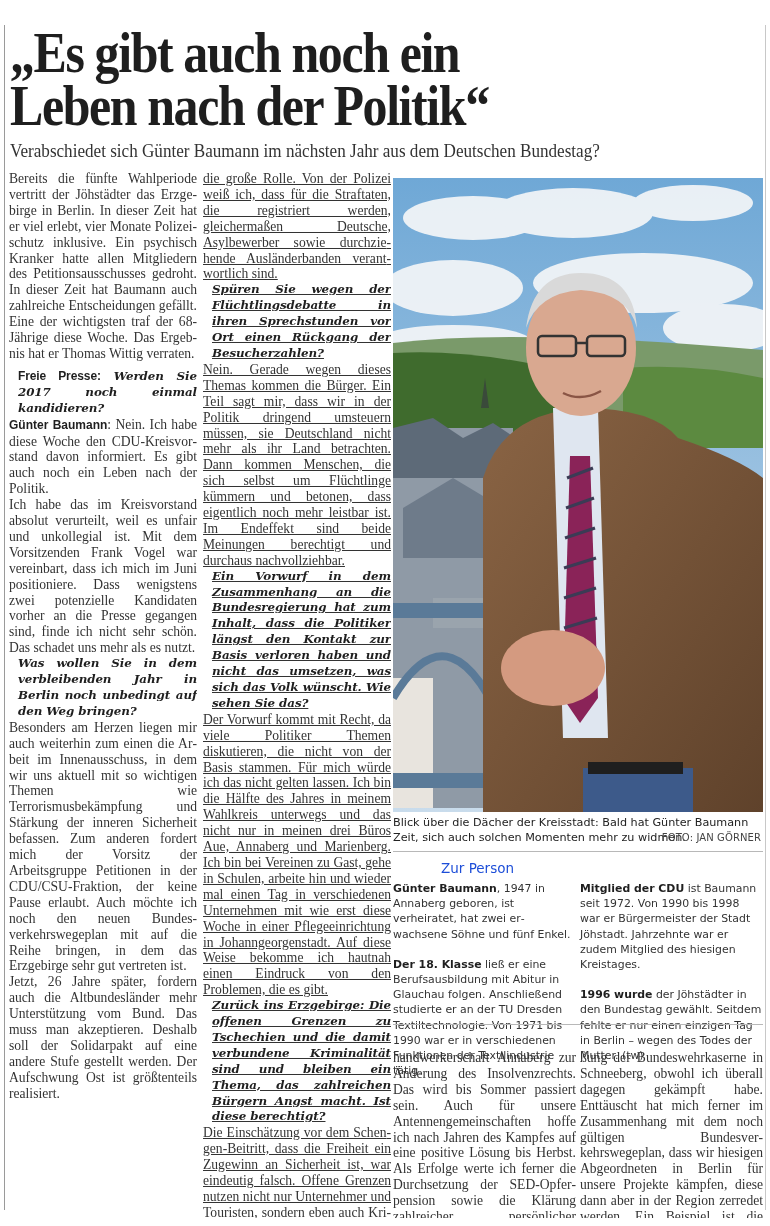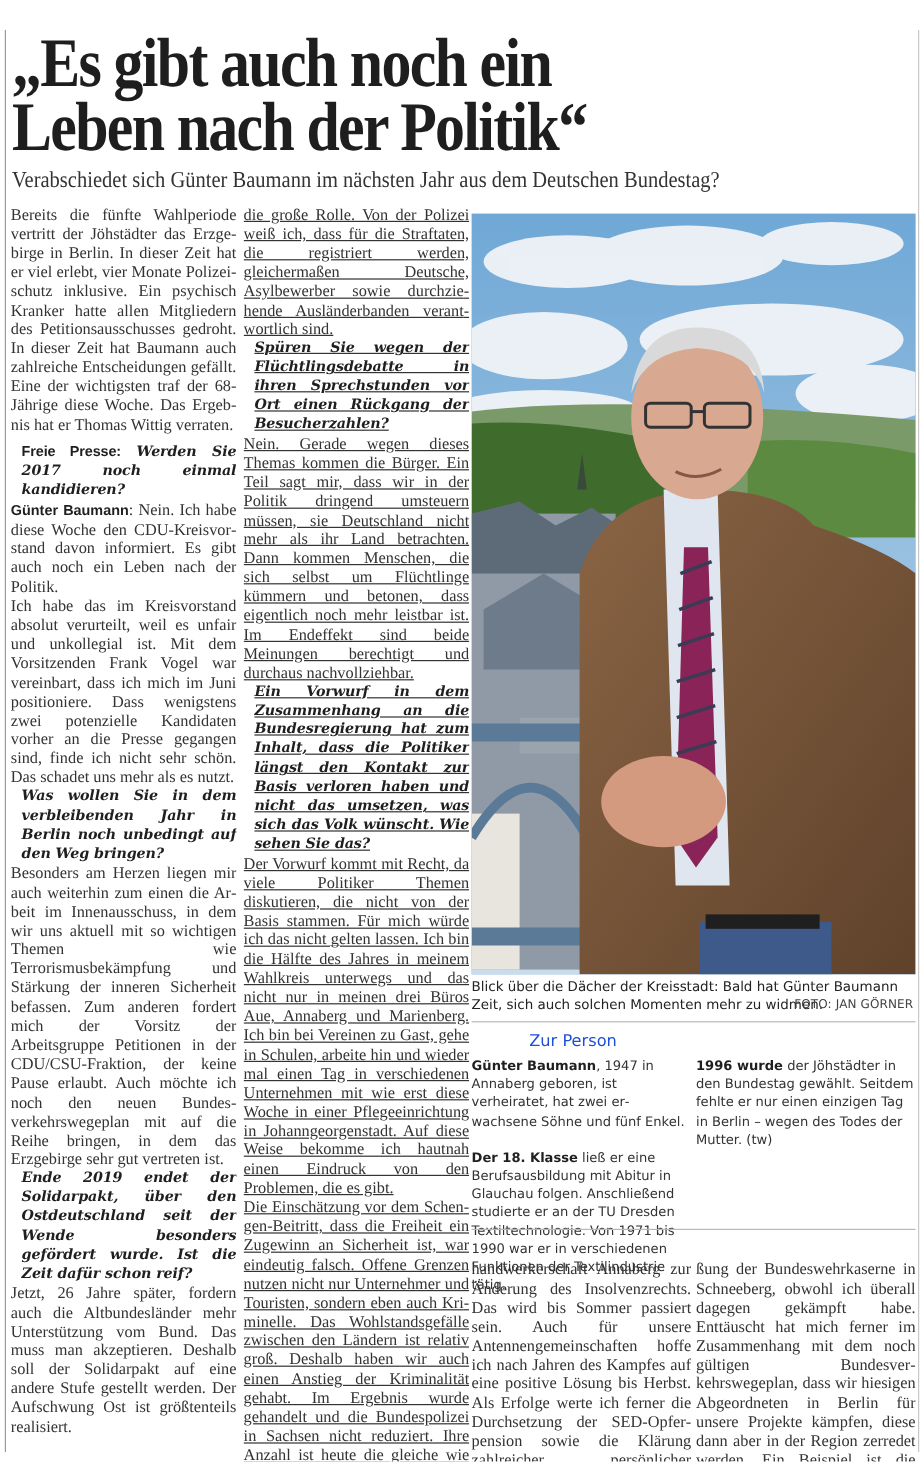--- a/index.html
+++ b/index.html
@@ -78,31 +78,31 @@
   <p class="q" style="padding-left:9px">
     <span class="lead-bold">Freie Presse:</span>
     <span>Werden Sie 2017 noch einmal kandidieren?</span>
   </p>
   <p>
     <span class="lead-bold">Günter Baumann</span><span>: Nein. Ich habe diese Woche den CDU-Kreisvor­stand davon informiert. Es gibt auch noch ein Leben nach der Politik.</span>
   </p>
   <p>Ich habe das im Kreisvorstand abso­lut verurteilt, weil es unfair und un­kollegial ist. Mit dem Vorsitzenden Frank Vogel war vereinbart, dass ich mich im Juni positioniere. Dass we­nigstens zwei potenzielle Kandida­ten vorher an die Presse gegangen sind, finde ich nicht sehr schön. Das schadet uns mehr als es nutzt.</p>
   <p class="q">Was wollen Sie in dem verblei­benden Jahr in Berlin noch unbe­dingt auf den Weg bringen?</p>
   <p>Besonders am Herzen liegen mir auch weiterhin zum einen die Ar­beit im Innenausschuss, in dem wir uns aktuell mit so wichtigen The­men wie Terrorismusbekämpfung und Stärkung der inneren Sicher­heit befassen. Zum anderen fordert mich der Vorsitz der Arbeitsgruppe Petitionen in der CDU/CSU-Frakti­on, der keine Pause erlaubt. Auch möchte ich noch den neuen Bundes­verkehrswegeplan mit auf die Reihe bringen, in dem das Erzgebirge sehr gut vertreten ist.</p>
-  <p class="q">Ende 2019 endet der Solidarpakt, über den Ostdeutschland seit der Wende besonders gefördert wur­de. Ist die Zeit dafür schon reif?</p>
   <p>Jetzt, 26 Jahre später, fordern auch die Altbundesländer mehr Unter­stützung vom Bund. Das muss man akzeptieren. Deshalb soll der Soli­darpakt auf eine andere Stufe ge­stellt werden. Der Aufschwung Ost ist größtenteils realisiert.</p>
 
 </div>
 
 <div class="col col2" style="max-height: 1047px; overflow: hidden; text-decoration: underline;">
   <p>die große Rolle. Von der Polizei weiß ich, dass für die Straftaten, die regist­riert werden, gleichermaßen Deut­sche, Asylbewerber sowie durchzie­hende Ausländerbanden verant­wortlich sind.</p>
   <p class="q">Spüren Sie wegen der Flücht­lingsdebatte in ihren Sprechstun­den vor Ort einen Rückgang der Besucherzahlen?</p>
   <p>Nein. Gerade wegen dieses Themas kommen die Bürger. Ein Teil sagt mir, dass wir in der Politik dringend umsteuern müssen, sie Deutschland nicht mehr als ihr Land betrachten. Dann kommen Menschen, die sich selbst um Flüchtlinge kümmern und betonen, dass eigentlich noch mehr leistbar ist. Im Endeffekt sind beide Meinungen berechtigt und durchaus nachvollziehbar.</p>
   <p class="q">Ein Vorwurf in dem Zusammen­hang an die Bundesregierung hat zum Inhalt, dass die Politi­ker längst den Kontakt zur Basis verloren haben und nicht das umsetzen, was sich das Volk wünscht. Wie sehen Sie das?</p>
   <p>Der Vorwurf kommt mit Recht, da viele Politiker Themen diskutieren, die nicht von der Basis stammen. Für mich würde ich das nicht gelten las­sen. Ich bin die Hälfte des Jahres in meinem Wahlkreis unterwegs und das nicht nur in meinen drei Büros Aue, Annaberg und Marienberg. Ich bin bei Vereinen zu Gast, gehe in Schulen, arbeite hin und wieder mal einen Tag in verschiedenen Unter­nehmen mit wie erst diese Woche in einer Pflegeeinrichtung in Johann­georgenstadt. Auf diese Weise be­komme ich hautnah einen Eindruck von den Problemen, die es gibt.</p>
+  <p class="q">Zurück ins Erzgebirge: Die offe­nen Grenzen zu Tschechien und die damit verbundene Kriminali­tät sind und bleiben ein Thema, das zahlreichen Bürgern Angst macht. Ist diese berechtigt?</p>
   <p>Die Einschätzung vor dem Schen­gen-Beitritt, dass die Freiheit ein Zu­gewinn an Sicherheit ist, war ein­deutig falsch. Offene Grenzen nut­zen nicht nur Unternehmer und Touristen, sondern eben auch Kri­minelle. Das Wohlstandsgefälle zwi­schen den Ländern ist relativ groß. Deshalb haben wir auch einen An­stieg der Kriminalität gehabt. Im Er­gebnis wurde gehandelt und die Bundespolizei in Sachsen nicht re­duziert. Ihre Anzahl ist heute die gleiche wie vor der Grenzöffnung. Falsch war allerdings der Abbau bei der Landespolizei um 20 Prozent. Sachsen hat verstanden und will nun 1000 Polizisten neu einstellen.</p>
 
 </div>
 
 <div class="photo" aria-label="Günter Baumann in brown jacket and striped tie on a balcony above the rooftops of the town, hills and cloudy sky behind">
   <svg viewBox="0 0 370 634" preserveAspectRatio="none">
     <defs>
       <linearGradient id="sky" x1="0" y1="0" x2="0" y2="1">
         <stop offset="0" stop-color="#6fa8d6"></stop>
         <stop offset="1" stop-color="#c9dcec"></stop>
@@ -168,20 +168,21 @@
 
 <div class="rule" style="left:393px; top:851px; width:370px;"></div>
 
 <h2 class="zur-title">Zur Person</h2>
 
 <div class="box-col box1">
   <p><b>Günter Baumann</b><span>, 1947 in Annaberg geboren, ist verheiratet, hat zwei er­wachsene Söhne und fünf Enkel.</span></p>
   <p><b>Der 18. Klasse</b><span> ließ er eine Berufs­ausbildung mit Abitur in Glauchau fol­gen. Anschließend studierte er an der TU Dresden Textiltechnologie. Von 1971 bis 1990 war er in verschiedenen Funktionen der Textilindustrie tätig.</span></p>
 </div>
 <div class="box-col box2">
+  <p><b>Mitglied der CDU</b><span> ist Baumann seit 1972. Von 1990 bis 1998 war er Bür­germeister der Stadt Jöhstadt. Jahr­zehnte war er zudem Mitglied des hiesigen Kreistages.</span></p>
   <p><b>1996 wurde</b><span> der Jöhstädter in den Bundestag gewählt. Seitdem fehlte er nur einen einzigen Tag in Berlin – we­gen des Todes der Mutter. (tw)</span></p>
 </div>
 
 <div class="rule" style="left:393px; top:1024px; width:370px;"></div>
 
 <div class="col col3" style="max-height: 168px; overflow: hidden;">
   <p>handwerkerschaft Annaberg zur Änderung des Insolvenzrechts. Das wird bis Sommer passiert sein. Auch für unsere Antennengemeinschaf­ten hoffe ich nach Jahren des Kamp­fes auf eine positive Lösung bis Herbst. Als Erfolge werte ich ferner die Durchsetzung der SED-Opfer­pension sowie die Klärung zahlrei­cher persönlicher Probleme von Menschen, die zu mir ins Wahlkreis­büro gekommen sind. Die größte Niederlage für mich war die Schlie­</p>
 </div>
 <div class="col col4" style="max-height: 168px; overflow: hidden;">
   <p>ßung der Bundeswehrkaserne in Schneeberg, obwohl ich überall da­gegen gekämpft habe. Enttäuscht hat mich ferner im Zusammenhang mit dem noch gültigen Bundesver­kehrswegeplan, dass wir hiesigen Abgeordneten in Berlin für unsere Projekte kämpfen, diese dann aber in der Region zerredet werden. Ein Beispiel ist die Ortsumgehung Eh­renfriedersdorf. Die hätten wir längst bauen können. Für die Orts­umgehung Lauter gilt gleiches.</p>

